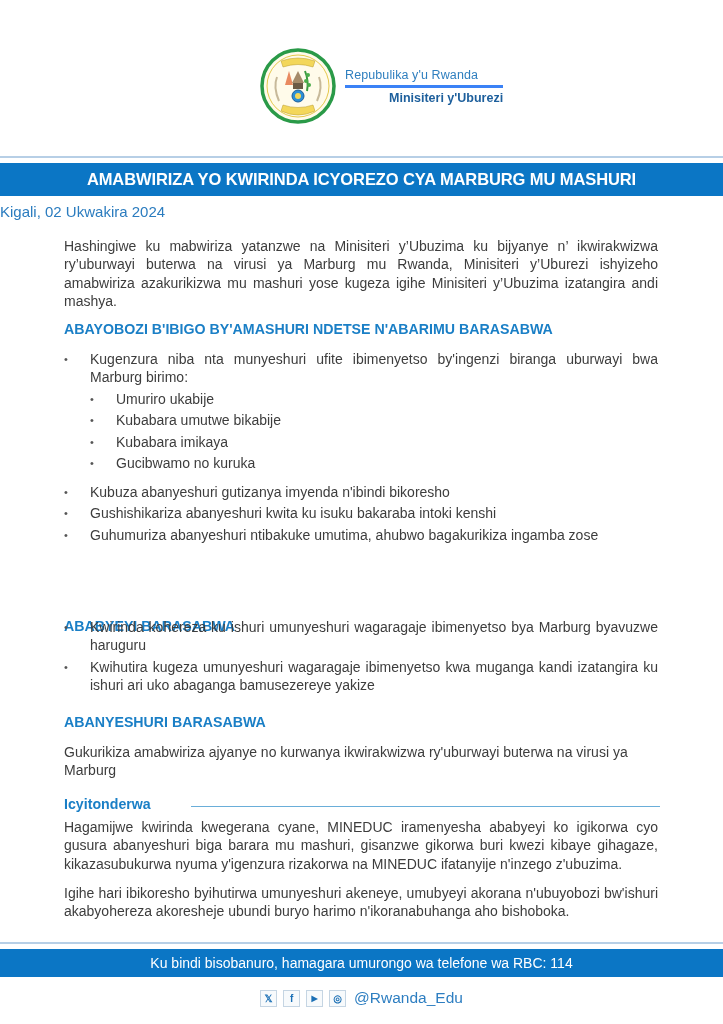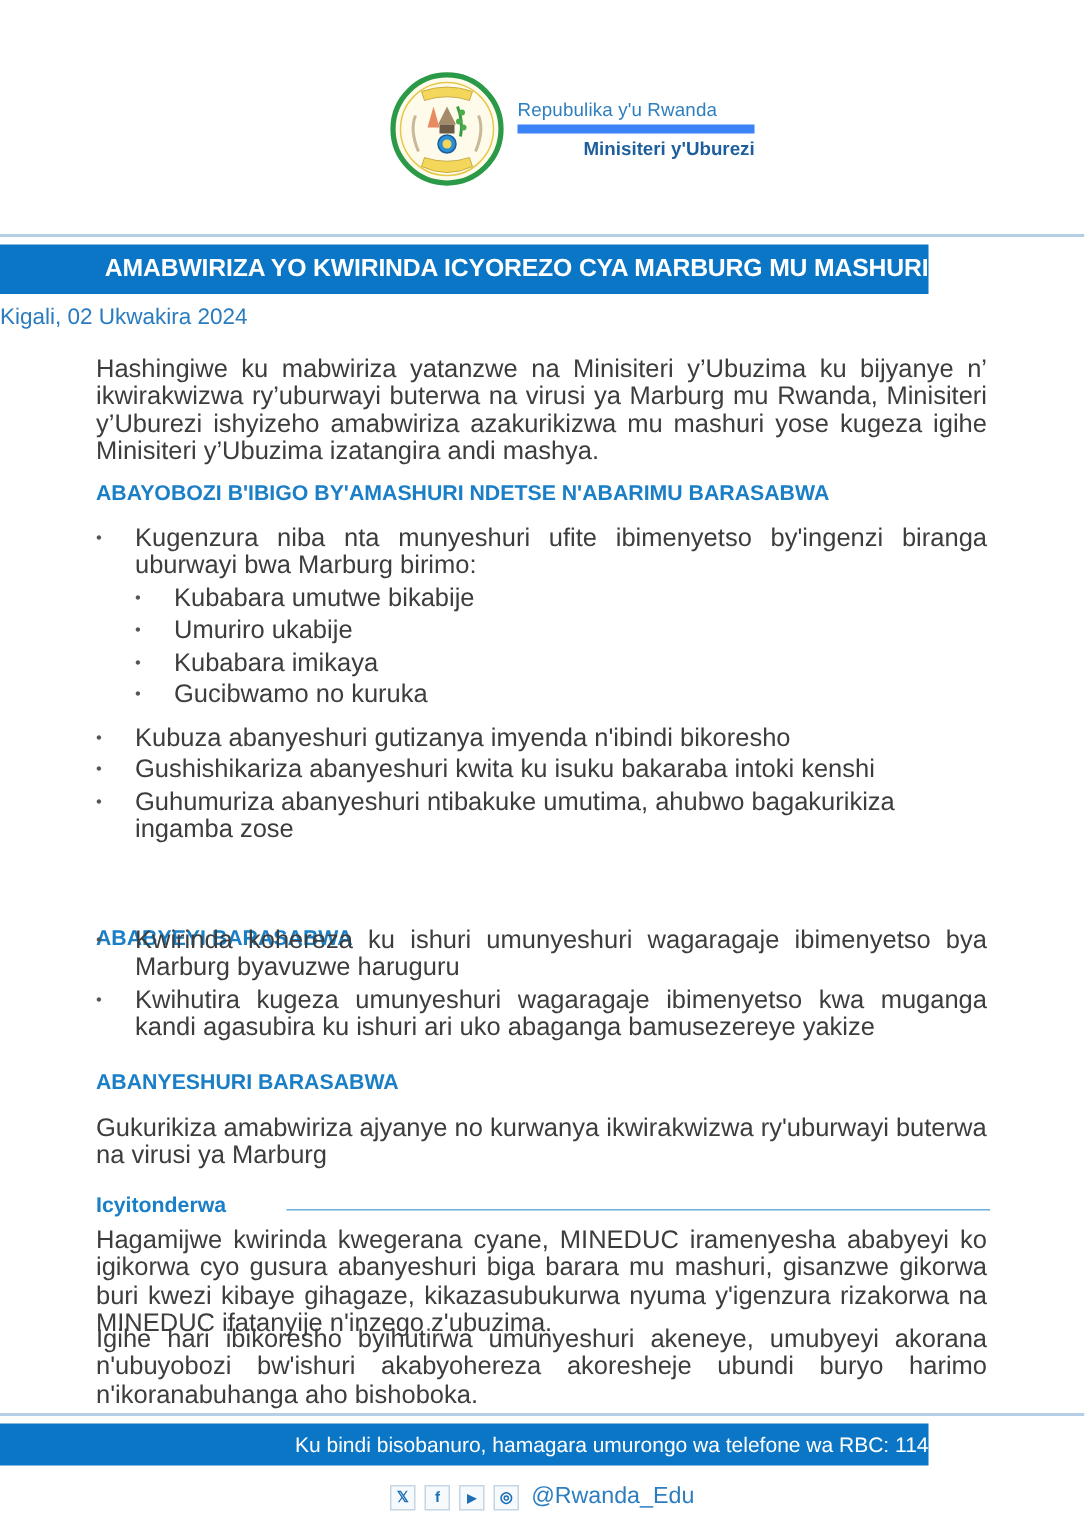--- a/index.html
+++ b/index.html
@@ -2,29 +2,29 @@
 <html><head>
 <meta charset="utf-8">
 <style>
   * { box-sizing: border-box; margin: 0; padding: 0; }
   html, body { width: 723px; height: 1024px; background: #ffffff; overflow: hidden; }
   body { font-family: "Liberation Sans", sans-serif; color: #3a3a3a; position: relative; }
 
   .logo-wrap { position: absolute; left: 259px; top: 47px; display: flex; align-items: center; }
   .emblem { width: 78px; height: 78px; }
   .ministry-text { margin-left: 8px; }
-  .republic { font-size: 12.5px; color: #2f7fbf; padding-bottom: 3px; border-bottom: 6px solid #3b82f6; letter-spacing: 0.1px; }
+  .republic { font-size: 12.5px; color: #2f7fbf; padding-bottom: 3px; border-bottom: 3px solid #3b82f6; letter-spacing: 0.1px; }
   .ministry { font-size: 12.5px; color: #1d5f9c; font-weight: bold; padding-top: 3px; padding-left: 44px; }
 
   .rule { position: absolute; left: 0; width: 723px; height: 2px; background: #b7cfe6; }
-  .band { position: absolute; left: 0; width: 619px; background: #0b76c5; color: #ffffff; text-align: right; }
+  .band { position: absolute; left: 0; width: 723px; background: #0b76c5; color: #ffffff; text-align: center; }
   .title-band { top: 163px; height: 33px; line-height: 33px; font-size: 16.5px; font-weight: bold; letter-spacing: -0.1px; }
   .date { position: absolute; top: 203px; width: 723px; color: #2b7cbf; font-size: 15px; }
 
-  .content { position: absolute; left: 64px; width: 594px; font-size: 17px; line-height: 18.3px; color: #3d3d3d; }
+  .content { position: absolute; left: 64px; width: 594px; font-size: 14px; line-height: 18.3px; color: #3d3d3d; }
   .justify { text-align: justify; text-align-last: left; }
   .heading { position: absolute; left: 64px; font-weight: bold; color: #1a7fc6; font-size: 14.2px; }
 
   ul.bullets { list-style: none; }
   ul.bullets li { position: relative; padding-left: 26px; margin-bottom: 3.2px; }
   ul.bullets li::before { content: "•"; position: absolute; left: 0; top: 0; font-size: 11px; color: #555; }
   ul.sub li { padding-left: 26px; margin-bottom: 3.2px; }
 
   .note-heading { position: absolute; left: 64px; top: 796px; width: 596px; display: flex; align-items: center; gap: 32px; }
   .note-heading span { font-weight: bold; color: #1a7fc6; font-size: 14.2px; white-space: nowrap; }
@@ -67,37 +67,37 @@
 <div class="date">Kigali, 02 Ukwakira 2024</div>
 
 <div class="content justify" style="top:237px;">Hashingiwe ku mabwiriza yatanzwe na Minisiteri y’Ubuzima ku bijyanye n’ ikwirakwizwa ry’uburwayi buterwa na virusi ya Marburg mu Rwanda, Minisiteri y’Uburezi ishyizeho amabwiriza azakurikizwa mu mashuri yose kugeza igihe Minisiteri y’Ubuzima izatangira andi mashya.</div>
 
 <div class="heading" style="top:321px;">ABAYOBOZI B'IBIGO BY'AMASHURI NDETSE N'ABARIMU BARASABWA</div>
 <div class="content" style="top:350px;">
   <ul class="bullets">
     <li class="justify"><span>Kugenzura niba nta munyeshuri ufite ibimenyetso by'ingenzi biranga uburwayi bwa Marburg birimo:</span></li>
   </ul>
   <ul class="bullets sub" style="margin-left:26px; margin-top:2px;">
+    <li>Umuriro ukabije</li>
     <li>Kubabara umutwe bikabije</li>
-    <li>Umuriro ukabije</li>
     <li>Kubabara imikaya</li>
     <li>Gucibwamo no kuruka</li>
   </ul>
   <ul class="bullets" style="margin-top:10px;">
     <li>Kubuza abanyeshuri gutizanya imyenda n'ibindi bikoresho</li>
     <li>Gushishikariza abanyeshuri kwita ku isuku bakaraba intoki kenshi</li>
     <li>Guhumuriza abanyeshuri ntibakuke umutima, ahubwo bagakurikiza ingamba zose</li>
   </ul>
 </div>
 
 <div class="heading" style="top:570px;margin-top:48px;">ABABYEYI BARASABWA</div>
 <div class="content" style="top:618px;">
   <ul class="bullets">
     <li class="justify">Kwirinda kohereza ku ishuri umunyeshuri wagaragaje ibimenyetso bya Marburg byavuzwe haruguru</li>
-    <li class="justify">Kwihutira kugeza umunyeshuri wagaragaje ibimenyetso kwa muganga kandi agasubira ku ishuri ari uko abaganga bamusezereye yakize</li>
+    <li class="justify">Kwihutira kugeza umunyeshuri wagaragaje ibimenyetso kwa muganga kandi izatangira ku ishuri ari uko abaganga bamusezereye yakize</li>
   </ul>
 </div>
 
 <div class="heading" style="top:714px;">ABANYESHURI BARASABWA</div>
 <div class="content" style="top:743px;">Gukurikiza amabwiriza ajyanye no kurwanya ikwirakwizwa ry'uburwayi buterwa na virusi ya Marburg</div>
 
 <div class="note-heading">
   <span>Icyitonderwa</span>
   <div class="line"></div>
 </div>

